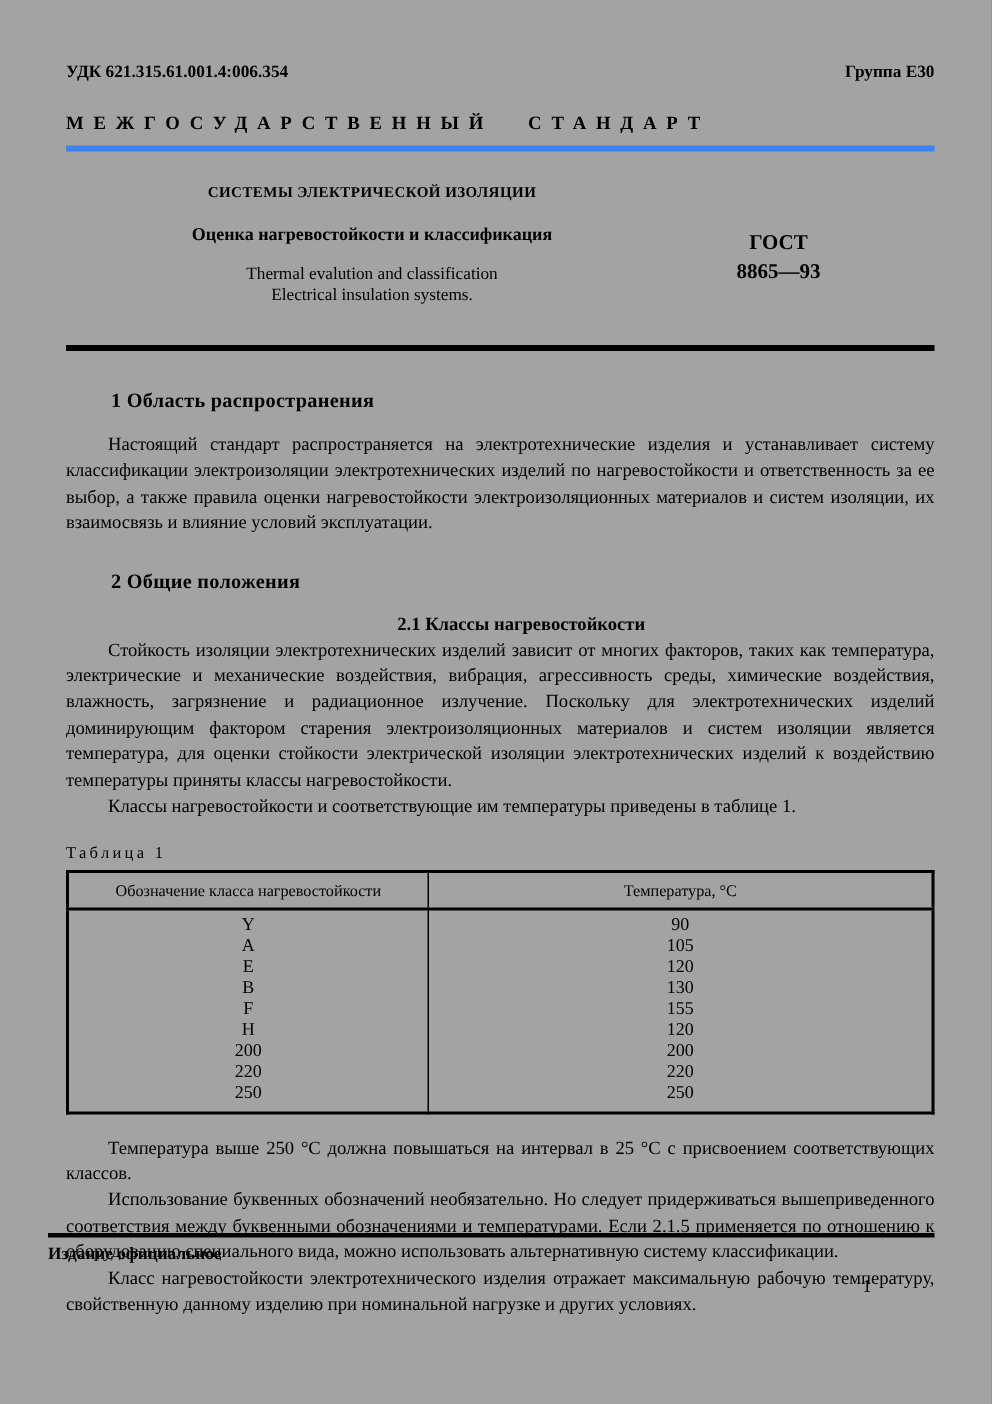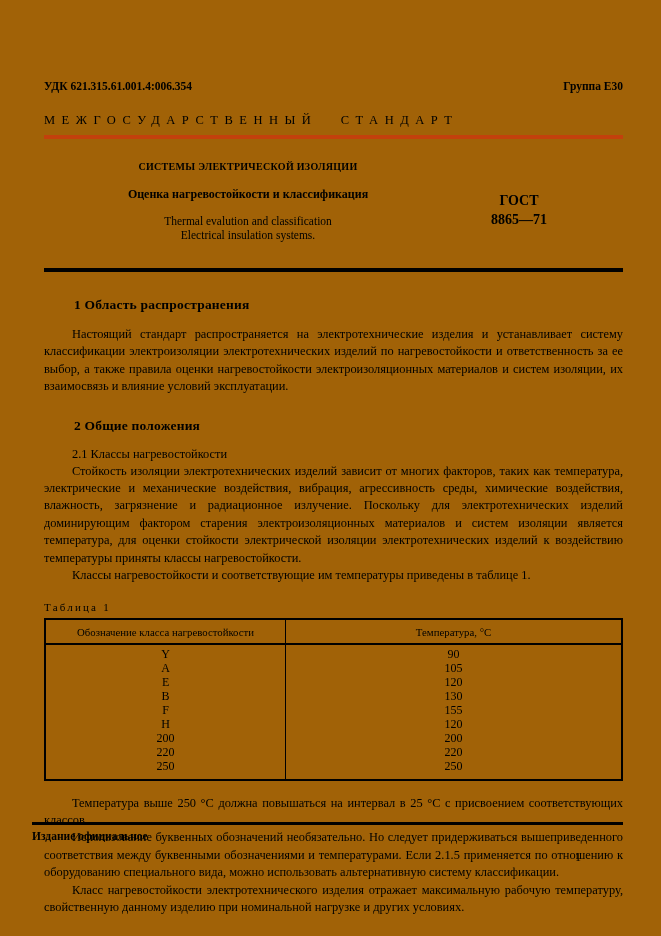--- a/index.html
+++ b/index.html
@@ -2,41 +2,41 @@
 <html><head>
 <meta charset="utf-8">
 <style>
   * { margin: 0; padding: 0; box-sizing: border-box; }
   html, body { background: #888; }
   .page {
     position: relative;
     width: 661px;
     height: 936px;
     margin: 0 auto;
-    background: #a16207;
+    background: #a3a3a3;
     color: #000;
     font-family: "Liberation Serif", "DejaVu Serif", serif;
-    padding: 80px 38px 0 44px;
+    padding: 42px 38px 0 44px;
     overflow: hidden;
   }
   .topline {
     display: flex;
     justify-content: space-between;
     font-size: 11.5px;
     font-weight: bold;
   }
   .std-type {
     margin-top: 21px;
     font-size: 12.5px;
-    font-weight: normal;
+    font-weight: bold;
     letter-spacing: 0.52em;
     word-spacing: 1.1em;
     white-space: nowrap;
     padding-bottom: 7px;
-    border-bottom: 4px solid #c2410c;
+    border-bottom: 4px solid #3b82f6;
   }
   .title-block { position: relative; margin-top: 22px; min-height: 100px; }
   .title-left { width: 408px; text-align: center; }
   .doc-title { font-size: 10px; font-weight: bold; letter-spacing: 0.3px; }
   .doc-subtitle { margin-top: 15px; font-size: 12px; font-weight: bold; }
   .doc-title-en { margin-top: 12px; font-size: 11.5px; line-height: 14px; }
   .designation {
     position: absolute;
     left: 400px;
     top: 30px;
@@ -62,24 +62,25 @@
   }
   .section-heading.second { margin-top: 22px; }
   p.body {
     font-size: 12.4px;
     line-height: 17.4px;
     text-align: justify;
     text-indent: 28px;
   }
   p.sub-heading {
     font-size: 12.4px;
-    font-weight: normal;
+    font-weight: bold;
     text-indent: 28px;
     margin-top: 2px;
     margin-bottom: 1px;
+    text-align: center;
   }
   .tbl-caption {
     margin-top: 17px;
     font-size: 11px;
     letter-spacing: 2.2px;
   }
   table.t1 {
     width: 100%;
     margin-top: 5px;
     border-collapse: collapse;
@@ -130,21 +131,21 @@
     <div class="title-left">
       <div class="doc-title">СИСТЕМЫ ЭЛЕКТРИЧЕСКОЙ ИЗОЛЯЦИИ</div>
       <div class="doc-subtitle">Оценка нагревостойкости и классификация</div>
       <div class="doc-title-en">
         <div>Thermal evalution and classification</div>
         <div>Electrical insulation systems.</div>
       </div>
     </div>
     <div class="designation">
       <div>ГОСТ</div>
-      <div>8865—71</div>
+      <div>8865—93</div>
     </div>
   </div>
 
 
   <div class="rule-thick"></div>
 
 
   <div class="section-heading">1  Область распространения</div>
   <p class="body">Настоящий стандарт распространяется на электротехнические изделия и устанавливает систему классификации электроизоляции электротехнических изделий по нагревостойкости и ответственность за ее выбор, а также правила оценки нагревостойкости электроизоляционных материалов и систем изоляции, их взаимосвязь и влияние условий эксплуатации.</p>
 

